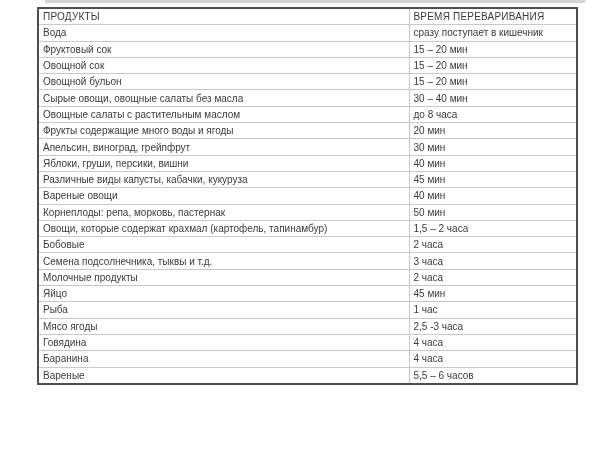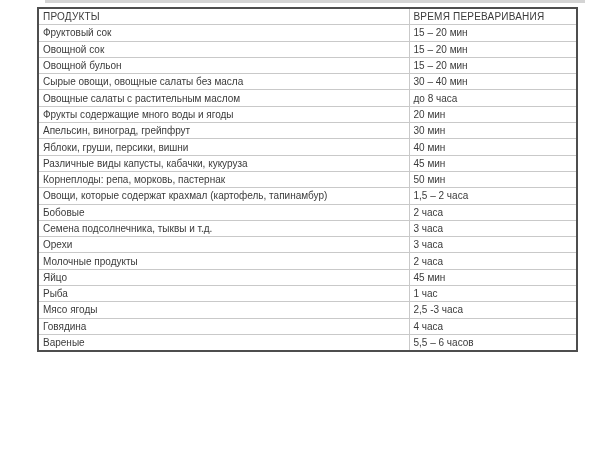--- a/index.html
+++ b/index.html
@@ -64,20 +64,24 @@
     <col class="time-col">
   </colgroup>
   <thead>
     <tr>
       <th>ПРОДУКТЫ</th>
       <th class="time-header">ВРЕМЯ ПЕРЕВАРИВАНИЯ</th>
     </tr>
   </thead>
   <tbody>
       <tr>
+    <td class="product-cell">Вода</td>
+    <td class="time-cell">сразу поступает в кишечник</td>
+  </tr>
+      <tr>
     <td class="product-cell">Фруктовый сок</td>
     <td class="time-cell">15 – 20 мин</td>
   </tr>
       <tr>
     <td class="product-cell">Овощной сок</td>
     <td class="time-cell">15 – 20 мин</td>
   </tr>
       <tr>
     <td class="product-cell">Овощной бульон</td>
     <td class="time-cell">15 – 20 мин</td>
@@ -100,37 +104,37 @@
   </tr>
       <tr>
     <td class="product-cell">Яблоки, груши, персики, вишни</td>
     <td class="time-cell">40 мин</td>
   </tr>
       <tr>
     <td class="product-cell">Различные виды капусты, кабачки, кукуруза</td>
     <td class="time-cell">45 мин</td>
   </tr>
       <tr>
+    <td class="product-cell">Вареные овощи</td>
+    <td class="time-cell">40 мин</td>
+  </tr>
+      <tr>
     <td class="product-cell">Корнеплоды: репа, морковь, пастернак</td>
     <td class="time-cell">50 мин</td>
   </tr>
       <tr>
     <td class="product-cell">Овощи, которые содержат крахмал (картофель, тапинамбур)</td>
     <td class="time-cell">1,5 – 2 часа</td>
   </tr>
       <tr>
     <td class="product-cell">Бобовые</td>
     <td class="time-cell">2 часа</td>
   </tr>
       <tr>
     <td class="product-cell">Семена подсолнечника, тыквы и т.д.</td>
-    <td class="time-cell">3 часа</td>
-  </tr>
-      <tr>
-    <td class="product-cell">Орехи</td>
     <td class="time-cell">3 часа</td>
   </tr>
       <tr>
     <td class="product-cell">Молочные продукты</td>
     <td class="time-cell">2 часа</td>
   </tr>
       <tr>
     <td class="product-cell">Яйцо</td>
     <td class="time-cell">45 мин</td>
   </tr>
@@ -140,17 +144,21 @@
   </tr>
       <tr>
     <td class="product-cell">Мясо ягоды</td>
     <td class="time-cell">2,5 -3 часа</td>
   </tr>
       <tr>
     <td class="product-cell">Говядина</td>
     <td class="time-cell">4 часа</td>
   </tr>
       <tr>
+    <td class="product-cell">Баранина</td>
+    <td class="time-cell">4 часа</td>
+  </tr>
+      <tr>
     <td class="product-cell">Вареные</td>
     <td class="time-cell">5,5 – 6 часов</td>
   </tr>
     </tbody>
 </table>
 
 </body></html>

